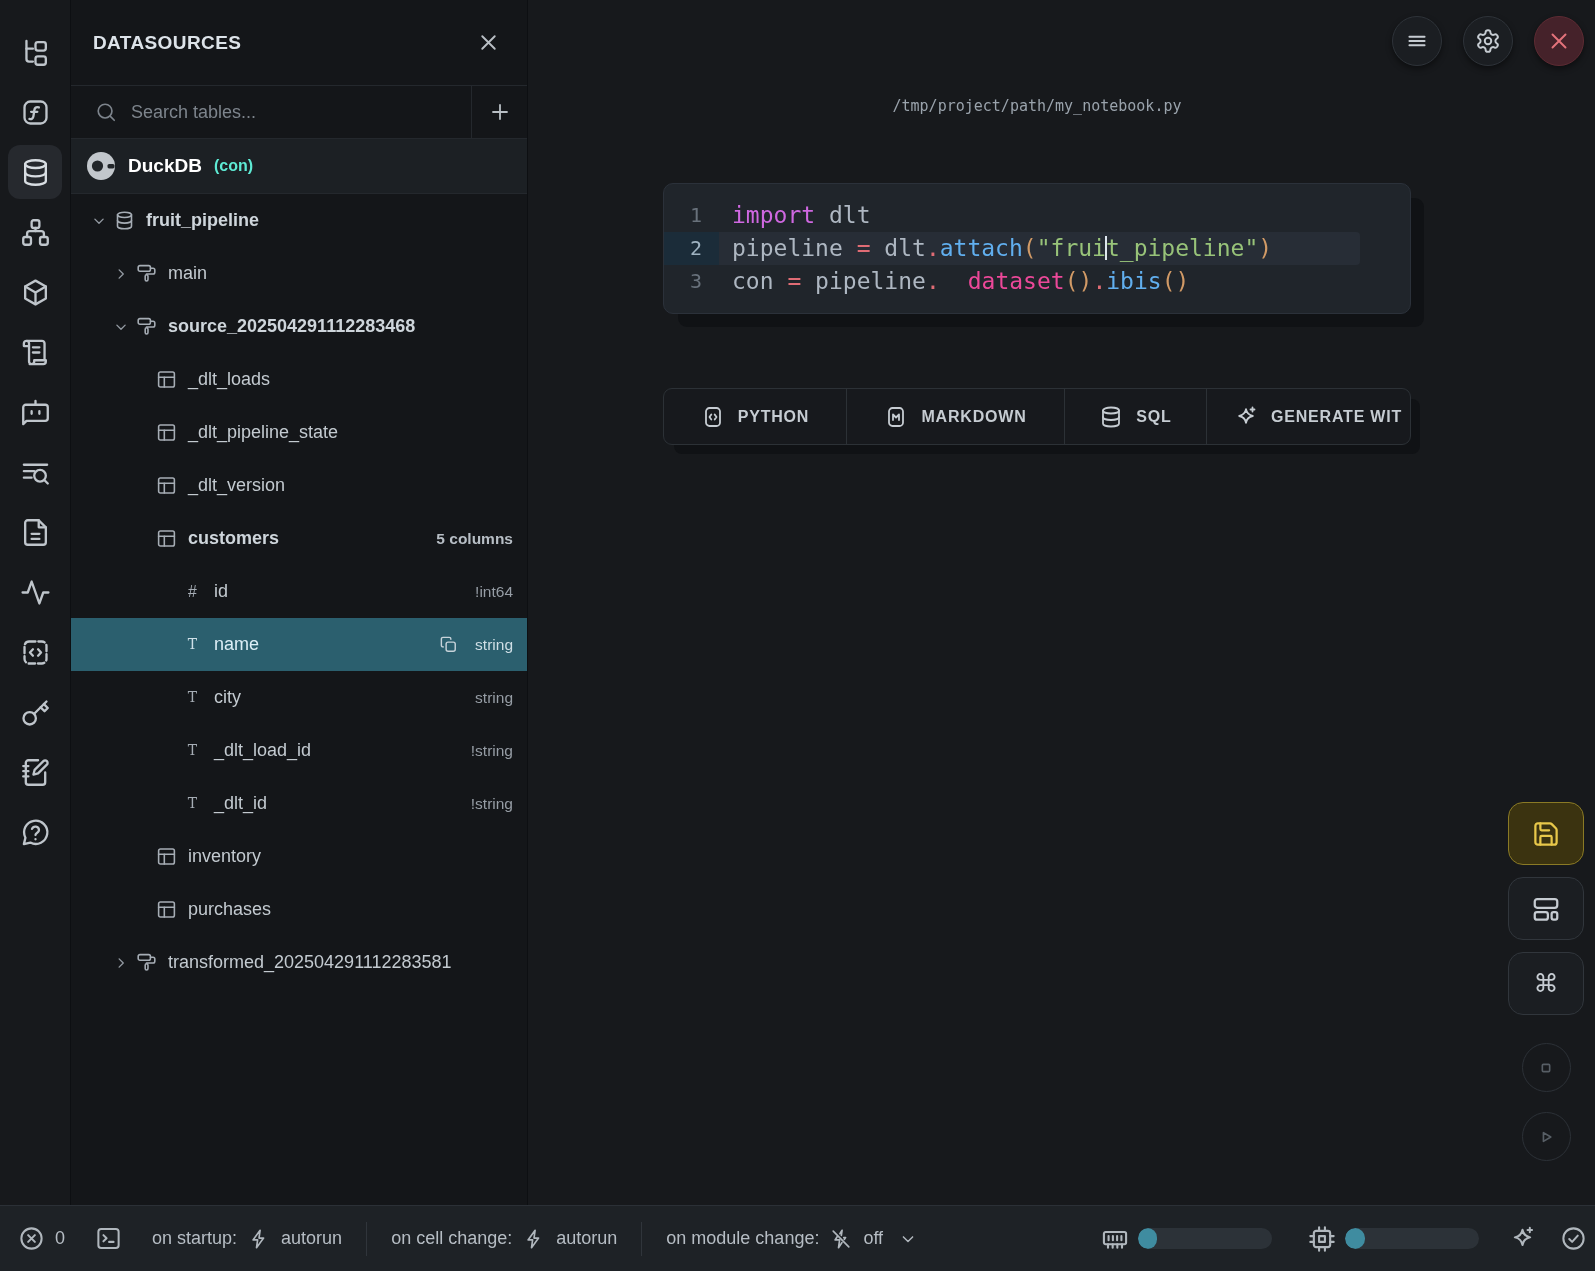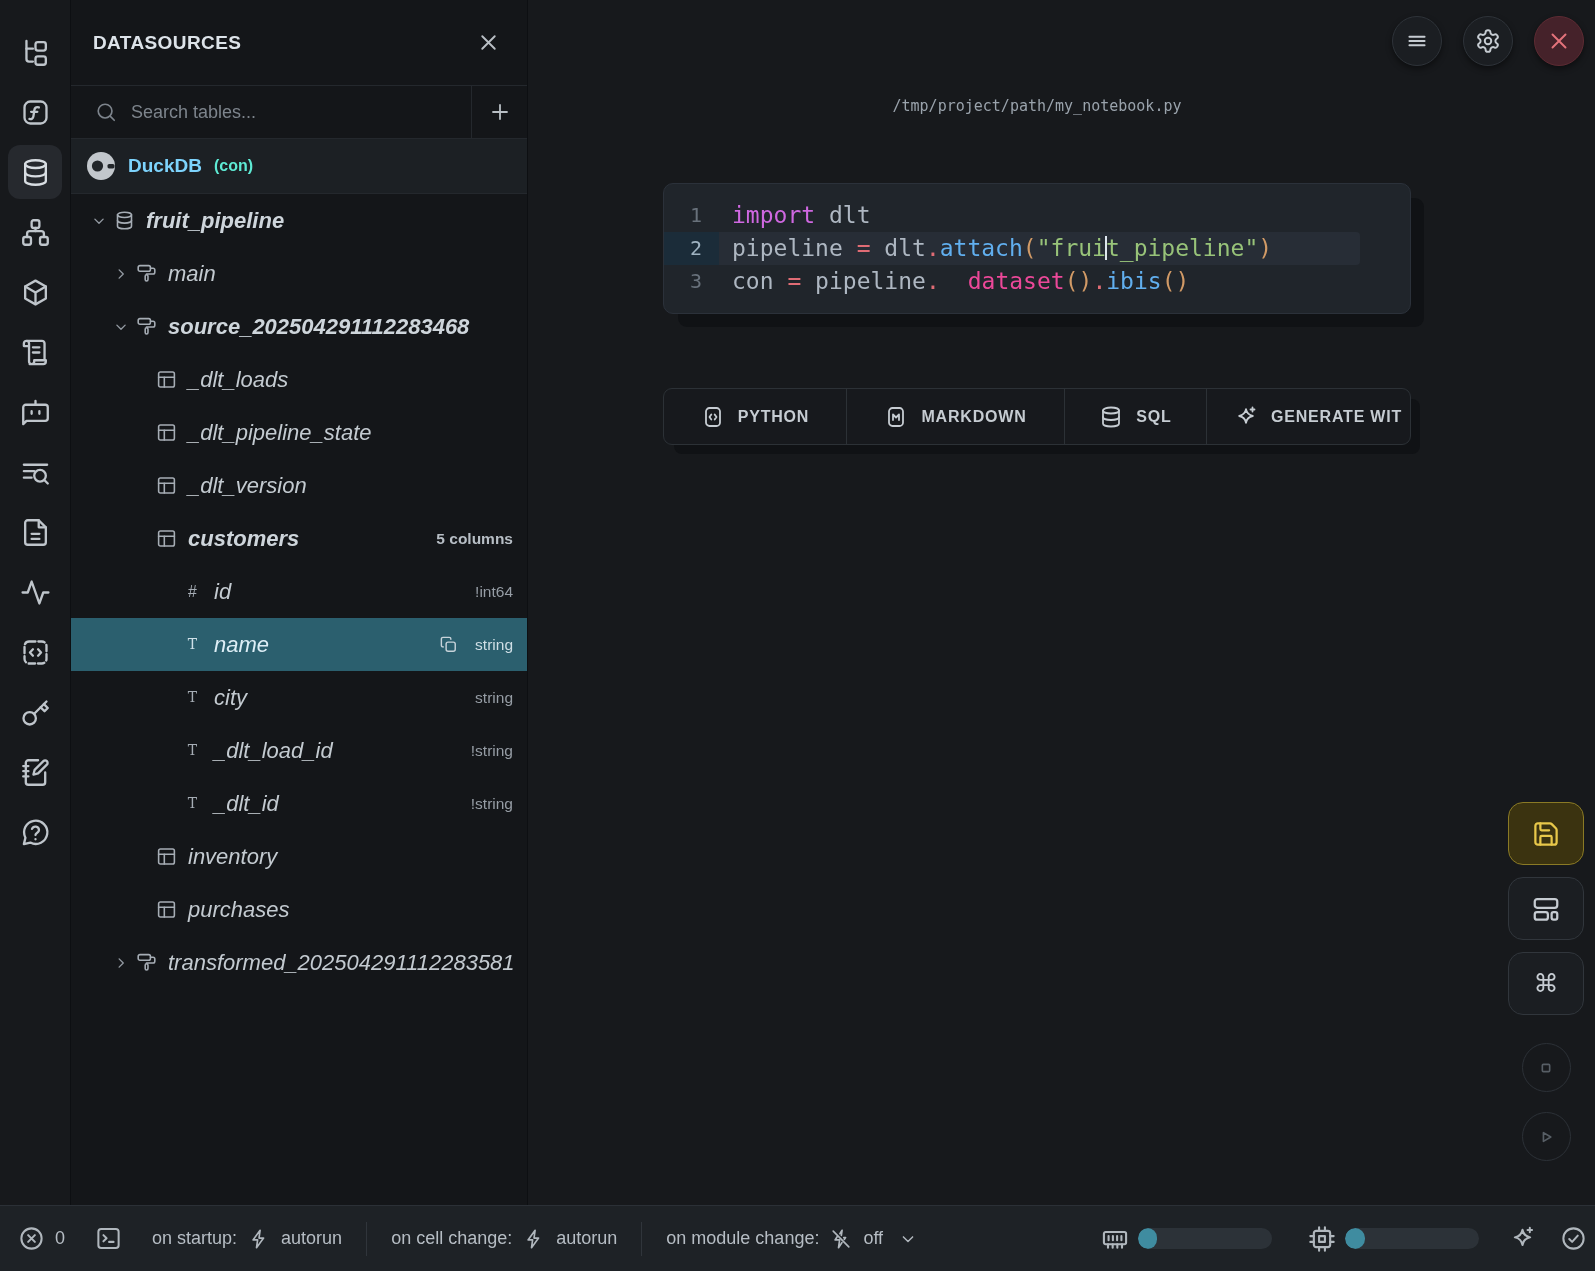--- a/index.html
+++ b/index.html
@@ -30,27 +30,27 @@
   .search-icon{width:22px;height:22px;color:#7d848c;margin-left:24px;}
   .search-input{flex:1;min-width:0;background:none;border:none;outline:none;color:#b6bdc4;
         font-size:18px;font-family:inherit;padding:0 10px 0 14px;}
   .search-input::placeholder{color:#7d848c;}
   .plus-btn{width:56px;height:100%;border:none;border-left:1px solid #24282d;background:none;color:#b9bfc5;
         display:flex;align-items:center;justify-content:center;cursor:pointer;}
   .plus-btn .ic{width:24px;height:24px;}
   .conn-row{height:55px;display:flex;align-items:center;background:#1c2024;border-bottom:1px solid #24282d;
         padding-left:15px;gap:12px;}
   .conn-logo{width:30px;height:30px;}
-  .conn-name{font-size:19px;font-weight:bold;color:#7dd3fc;}
+  .conn-name{font-size:19px;font-weight:bold;color:#ffffff;}
   .conn-alias{font-size:16px;font-weight:bold;color:#5eead4;}
 
   .trow{height:53px;display:flex;align-items:center;padding-right:14px;cursor:pointer;}
   .trow .chev{width:18px;height:18px;color:#939aa2;margin-right:6px;}
   .trow .ticon{width:21px;height:21px;color:#a6adb5;margin-right:11px;}
-  .trow .tlabel{font-size:22px;color:#c3cad0;white-space:nowrap;font-style:italic;}
+  .trow .tlabel{font-size:18px;color:#c3cad0;white-space:nowrap;}
   .trow .tlabel.b{font-weight:bold;color:#ced5db;}
   .trow .tright{margin-left:auto;font-size:15.5px;color:#969da5;padding-left:8px;}
   .trow .tright.b{font-weight:bold;color:#b7bec5;}
   .trow .cicon{width:19px;height:19px;color:#c7d3da;margin-left:auto;margin-right:9px;}
   .trow .cicon + .tright{margin-left:0;}
   .lvl0{padding-left:19px;}.lvl1{padding-left:41px;}.lvl2{padding-left:85px;}.lvl3{padding-left:111px;}
   .trow.sel{background:#2b5f6e;}
   .trow.sel .tlabel{color:#ddeef6;}
   .trow.sel .ticon{color:#cfe0e8;}
   .trow.sel .tright{color:#cfdfe6;}

